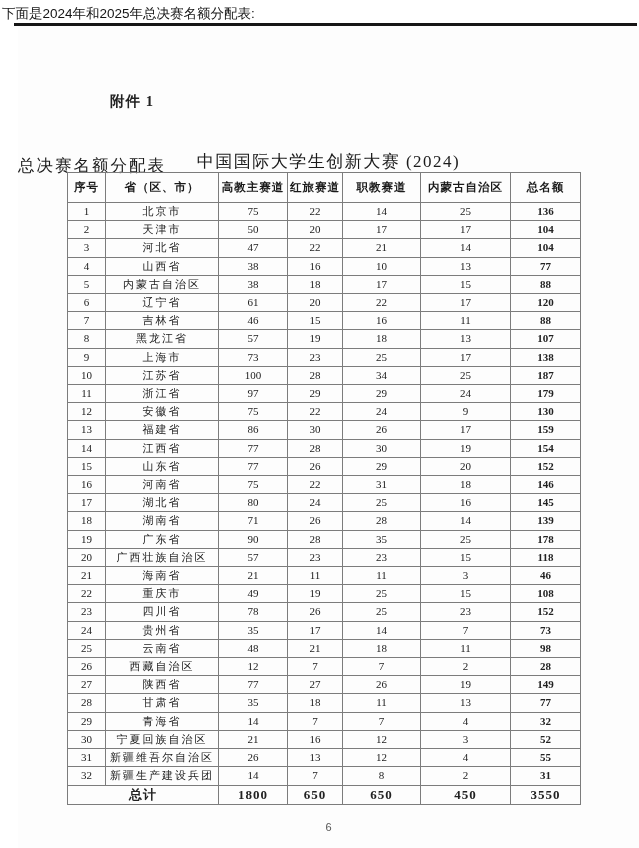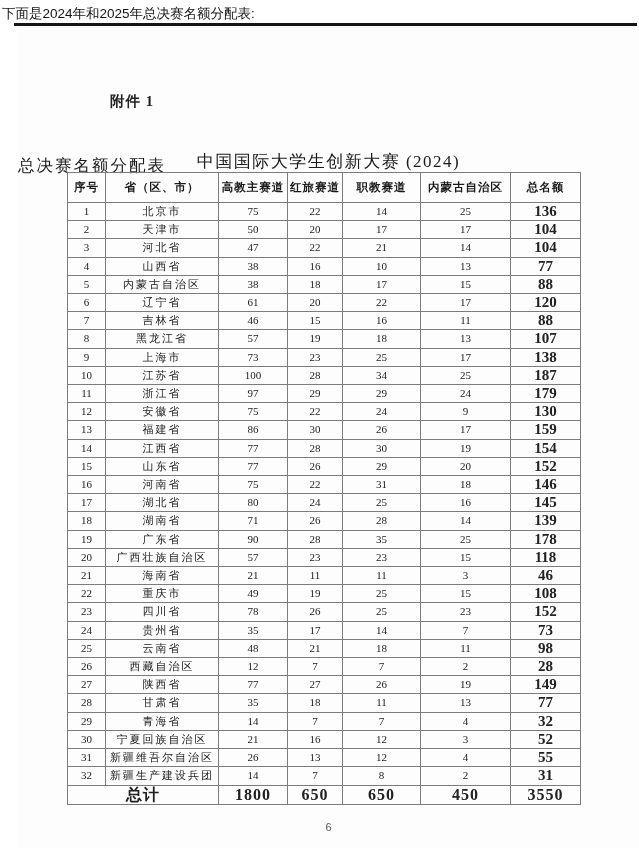--- a/index.html
+++ b/index.html
@@ -51,22 +51,22 @@
   table.quota th,table.quota td{
     border:1px solid #7c7c7c;
     text-align:center;vertical-align:middle;
     padding:0;overflow:hidden;white-space:nowrap;
   }
   table.quota thead th{
     height:29px;font-size:11.5px;font-weight:bold;letter-spacing:1px;color:#1a1a1a;
   }
   table.quota tbody td{height:17.2px;line-height:17.2px;}
   table.quota td.province{letter-spacing:2px;}
-  table.quota td.total-col{font-weight:bold;font-size:15px;}
-  table.quota tr.total-row td{font-weight:bold;font-size:16px;height:18px;letter-spacing:1px;}
+  table.quota td.total-col{font-weight:bold;font-size:11px;}
+  table.quota tr.total-row td{font-weight:bold;font-size:13px;height:18px;letter-spacing:1px;}
   .page-number{
     position:absolute;left:0;top:795px;width:100%;
     text-align:center;font-size:11px;color:#555;
     font-family:"Liberation Sans","DejaVu Sans",sans-serif;
   }
 </style>
 </head>
 <body>
 
 <div class="top-bar">

